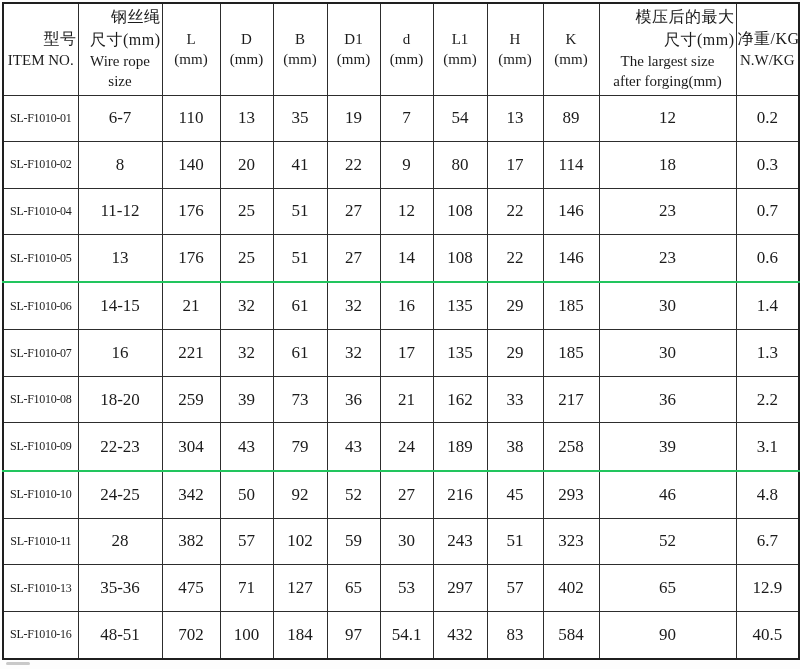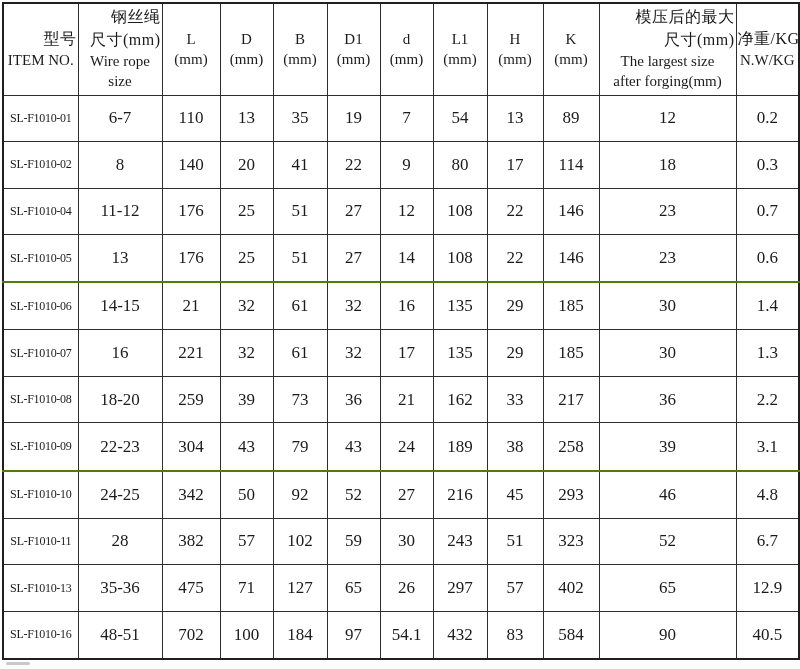--- a/index.html
+++ b/index.html
@@ -17,21 +17,21 @@
   th,td{
     border:1px solid #2d2d2d;
     text-align:center;vertical-align:middle;
     padding:0 1px;overflow:hidden;white-space:nowrap;
   }
   thead tr{height:92px;}
   th{font-weight:normal;font-size:15px;line-height:1.38;}
   th div.zh{font-size:16px;letter-spacing:0.5px;text-align:right;}
   td{font-size:17px;}
   td.item-no{font-size:12px;letter-spacing:-0.3px;}
-  tr.thick-top td{border-top:2px solid #4d7c0f;}
+  tr.thick-top td{border-top:2px solid #22c55e;}
   .remnant{height:7px;position:relative;}
   .remnant-mark{
     position:absolute;left:4px;top:2px;width:24px;height:3px;
     background:#c9c9c9;border-radius:2px;
   }
 </style>
 </head>
 <body>
 
 <div class="page">
@@ -247,21 +247,21 @@
           <td>52</td>
           <td>6.7</td>
         </tr>
         <tr>
           <td class="item-no">SL-F1010-13</td>
           <td>35-36</td>
           <td>475</td>
           <td>71</td>
           <td>127</td>
           <td>65</td>
-          <td>26</td>
+          <td>53</td>
           <td>297</td>
           <td>57</td>
           <td>402</td>
           <td>65</td>
           <td>12.9</td>
         </tr>
         <tr>
           <td class="item-no">SL-F1010-16</td>
           <td>48-51</td>
           <td>702</td>

